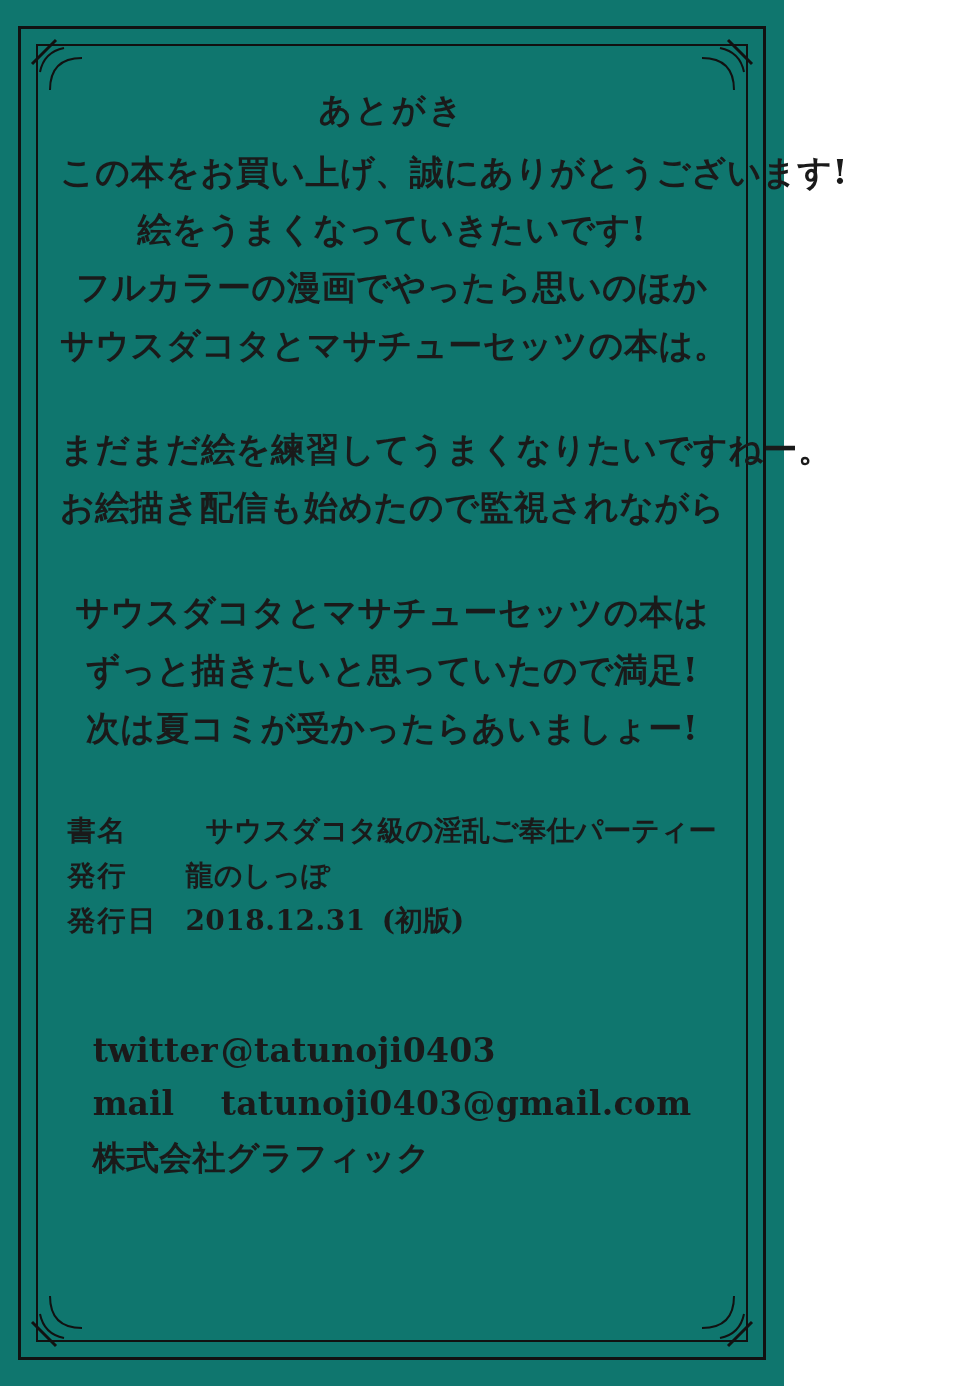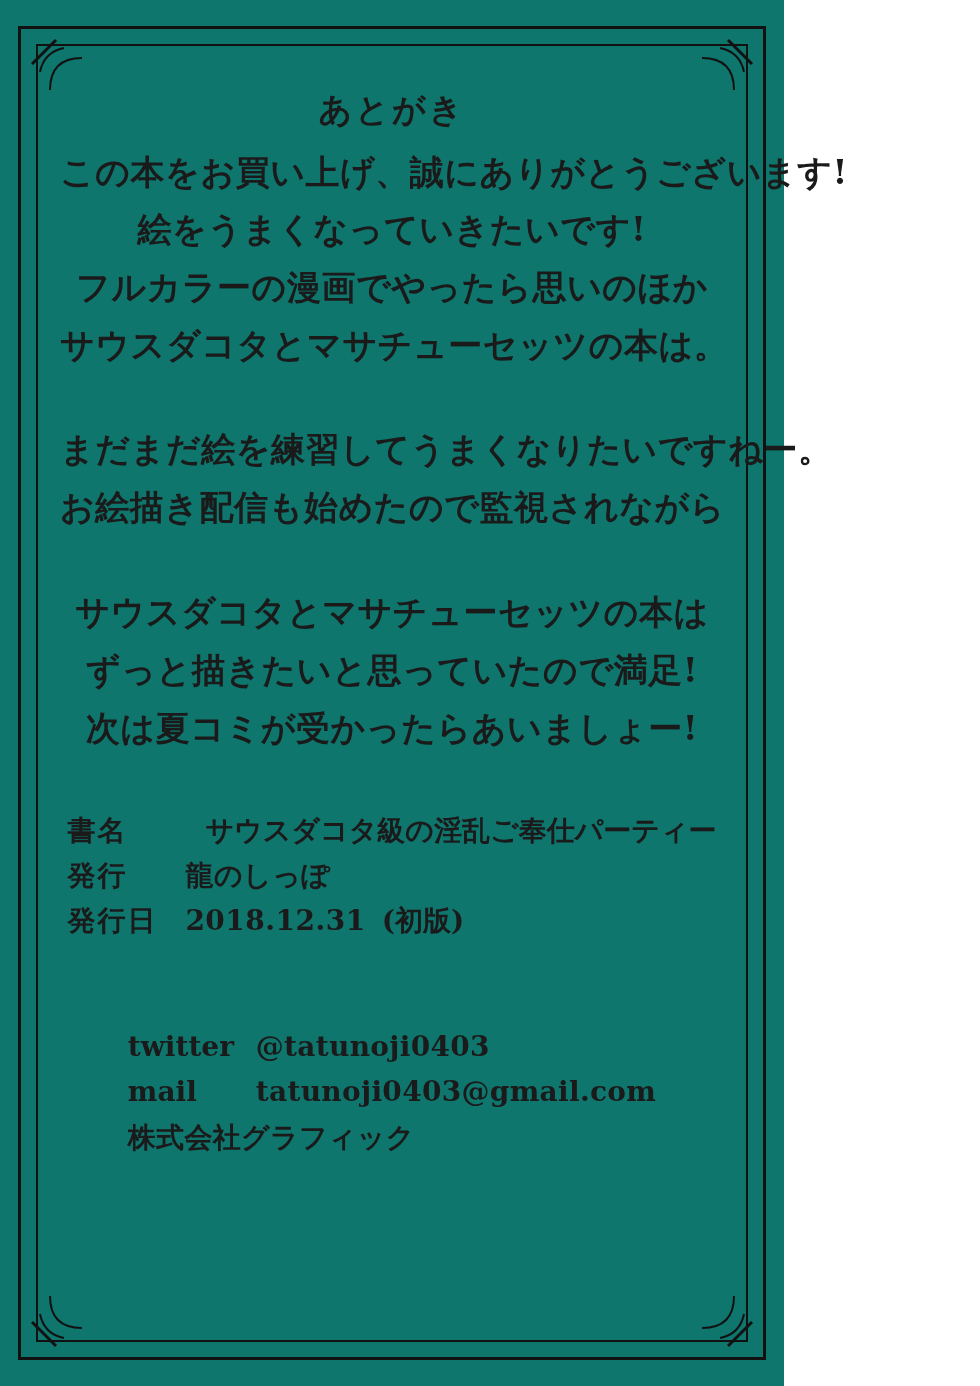--- a/index.html
+++ b/index.html
@@ -116,21 +116,21 @@
   .contacts {
     margin-top: 40px;
     display: inline-block;
     text-align: left;
   }
   .contact-row {
     display: flex;
     align-items: baseline;
     font-family: "DejaVu Serif", serif;
     font-weight: 700;
-    font-size: 28px;
+    font-size: 33px;
     line-height: 1.62;
     white-space: nowrap;
   }
   .contact-label {
     width: 128px;
     flex: 0 0 128px;
   }
   .contact-value { letter-spacing: 0.3px; }
 </style>
 </head>

